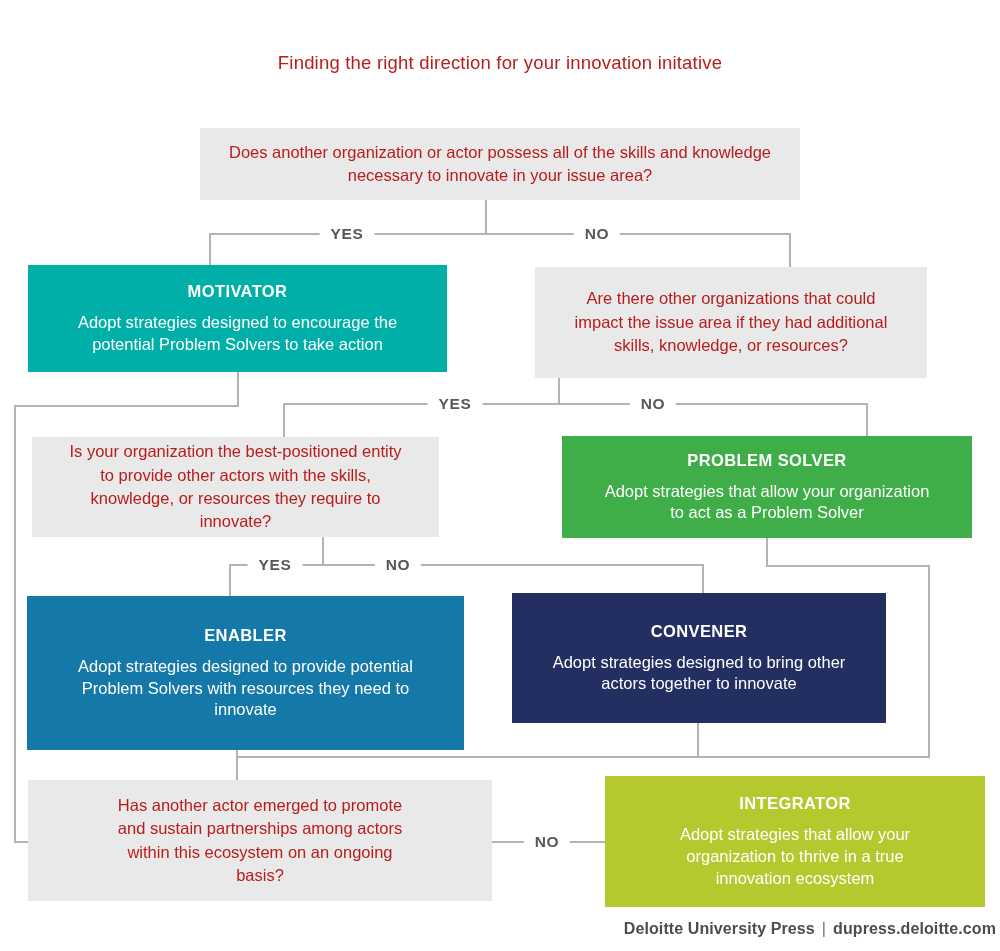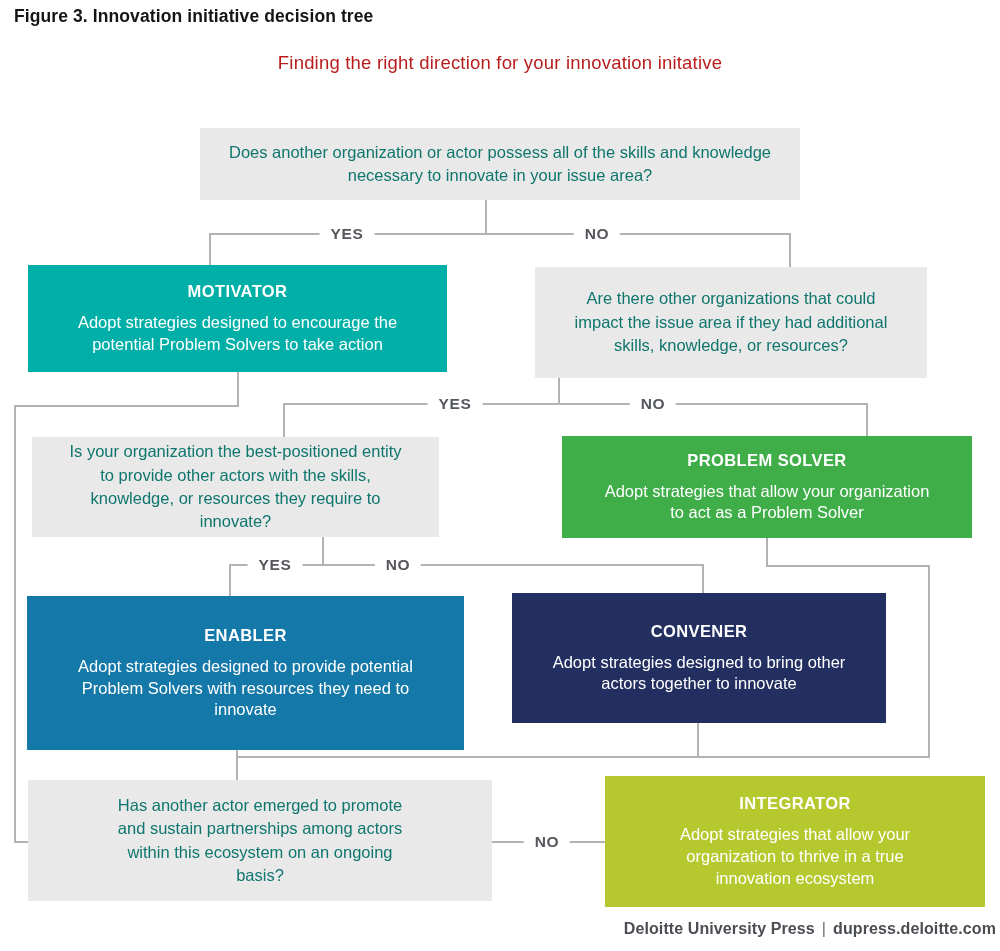--- a/index.html
+++ b/index.html
@@ -12,21 +12,21 @@
     color:#151515;letter-spacing:.1px;
   }
   .fig-subtitle{
     position:absolute;left:0;top:52px;width:100%;text-align:center;
     font-size:18.5px;color:#b91c1c;letter-spacing:.2px;
   }
   .node{
     position:absolute;display:flex;flex-direction:column;justify-content:center;
     align-items:center;text-align:center;box-sizing:border-box;
   }
-  .q-node{color:#0f766e;font-size:16.5px;line-height:1.42;}
+  .q-node{color:#b91c1c;font-size:16.5px;line-height:1.42;}
   .c-node{color:#ffffff;font-size:16.5px;line-height:1.32;}
   .c-node .node-title{
     font-weight:bold;font-size:16.5px;letter-spacing:.4px;margin-bottom:9px;
   }
   .line{position:absolute;background:#b3b3b3;}
   .h-line{height:2px;}
   .v-line{width:2px;}
   .branch-label{
     position:absolute;transform:translate(-50%,-50%);background:#ffffff;
     padding:1px 11px;font-weight:bold;font-size:15.5px;color:#54575b;
@@ -36,21 +36,20 @@
     position:absolute;right:4px;top:920px;font-size:16px;font-weight:bold;
     color:#4a4d52;letter-spacing:.1px;white-space:nowrap;
   }
   .footer .sep{font-weight:normal;color:#6a6d71;padding:0 7px;}
 </style>
 </head>
 <body>
 
 <div id="canvas">
 
-  <div class="fig-title">Figure 3. Innovation initiative decision tree</div>
   <div class="fig-subtitle">Finding the right direction for your innovation initative</div>
 
   <div class="line v-line" style="left:485px;top:200px;height:33px;"></div>
   <div class="line h-line" style="left:210px;top:233px;width:580px;"></div>
   <div class="line v-line" style="left:209px;top:233px;height:32px;"></div>
   <div class="line v-line" style="left:789px;top:233px;height:34px;"></div>
 
   <div class="line v-line" style="left:237px;top:372px;height:34px;"></div>
   <div class="line h-line" style="left:14px;top:405px;width:225px;"></div>
   <div class="line v-line" style="left:14px;top:405px;height:438px;"></div>

